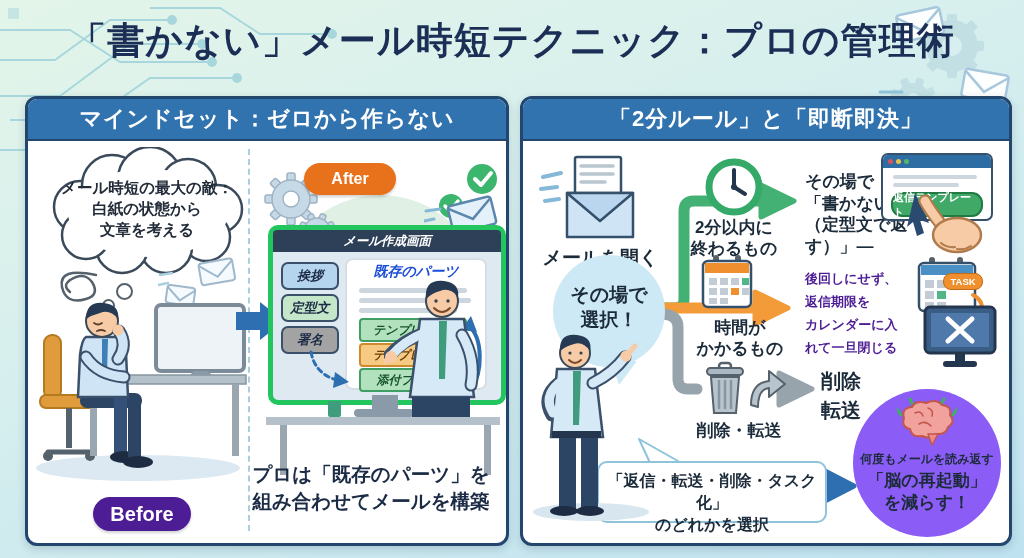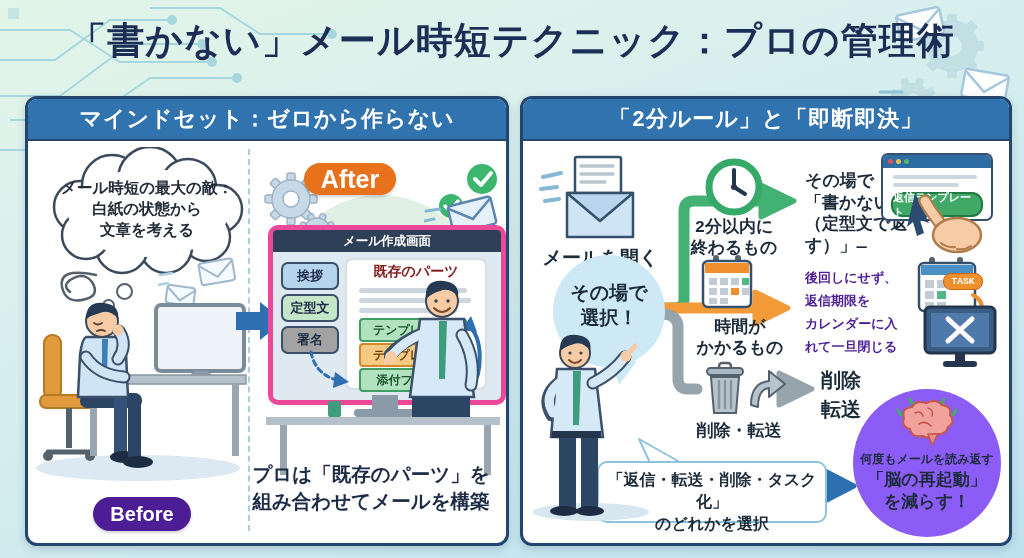--- a/index.html
+++ b/index.html
@@ -198,48 +198,48 @@
           <rect x="53" y="48" width="6" height="8" rx="2" transform="rotate(157 56 66)"></rect>
           <rect x="53" y="48" width="6" height="8" rx="2" transform="rotate(202 56 66)"></rect>
           <rect x="53" y="48" width="6" height="8" rx="2" transform="rotate(247 56 66)"></rect>
           <rect x="53" y="48" width="6" height="8" rx="2" transform="rotate(292 56 66)"></rect>
           <rect x="53" y="48" width="6" height="8" rx="2" transform="rotate(337 56 66)"></rect>
           <circle cx="56" cy="66" r="13"></circle>
             <circle cx="56" cy="66" r="5" fill="#ffffff"></circle>
         </g>
       </svg>
 
-      <div class="abs pill" style="left:276px;top:22px;width:92px;height:32px;background:#e8721c;font-size:25px;">After</div>
+      <div class="abs pill" style="left:276px;top:22px;width:92px;height:32px;background:#e8721c;font-size:16px;">After</div>
 
       <svg class="abs" style="left:404px;top:18px;" width="68" height="64" viewBox="0 0 68 64">
         <circle cx="50" cy="20" r="15" fill="#3cb56d"></circle>
         <path d="M43,20 l6,6 l10,-12" stroke="#fff" stroke-width="4" fill="none" stroke-linecap="round" stroke-linejoin="round"></path>
         <circle cx="19" cy="47" r="12" fill="#3cb56d"></circle>
         <path d="M13,47 l5,5 l8,-10" stroke="#fff" stroke-width="3.5" fill="none" stroke-linecap="round" stroke-linejoin="round"></path>
       </svg>
 
       <svg class="abs" style="left:396px;top:52px;" width="78" height="80" viewBox="0 0 78 80">
         <g transform="rotate(-14 48 22)">
           <rect x="26" y="8" width="44" height="28" rx="3" fill="#e4f1fb" stroke="#5b87ae" stroke-width="2.5"></rect>
           <path d="M26,10 L48,26 L70,10" fill="none" stroke="#5b87ae" stroke-width="2.5"></path>
         </g>
         <g transform="rotate(8 40 60)">
           <rect x="18" y="46" width="44" height="28" rx="3" fill="#e4f1fb" stroke="#5b87ae" stroke-width="2.5"></rect>
           <path d="M18,48 L40,64 L62,48" fill="none" stroke="#5b87ae" stroke-width="2.5"></path>
         </g>
         <path d="M2,18 L16,16 M0,28 L10,26 M4,56 L14,54" stroke="#86b8d8" stroke-width="3" stroke-linecap="round"></path>
       </svg>
 
-      <div class="abs" style="left:240px;top:84px;width:228px;height:170px;background:#dfe9f2;border:5px solid #ec4899;border-radius:10px;">
+      <div class="abs" style="left:240px;top:84px;width:228px;height:170px;background:#dfe9f2;border:5px solid #22c55e;border-radius:10px;font-style:italic;">
         <div style="position:absolute;left:0;top:0;right:0;height:22px;background:#2e4058;color:#fff;font-size:12.5px;font-weight:800;display:flex;align-items:center;justify-content:center;border-radius:4px 4px 0 0;">メール作成画面</div>
         <div class="screenbtn" style="left:8px;top:32px;width:54px;height:24px;background:#b5d4ee;border:2px solid #3a4f68;font-size:13px;color:#1c2b45;">挨拶</div>
         <div class="screenbtn" style="left:8px;top:64px;width:54px;height:24px;background:#c4e6c9;border:2px solid #3a4f68;font-size:13px;color:#1c2b45;">定型文</div>
         <div class="screenbtn" style="left:8px;top:96px;width:54px;height:24px;background:#a3a3a3;border:2px solid #3a4f68;font-size:13px;color:#1c2b45;">署名</div>
         <div class="abs" style="left:72px;top:28px;width:138px;height:128px;background:#fff;border:2px solid #d6dee6;border-radius:8px;">
-          <div class="t lines-center" style="margin-top:3px;font-size:14px;color:#7f1d1d;">既存のパーツ</div>
+          <div class="t lines-center" style="margin-top:3px;font-size:14px;color:#1d4ed8;">既存のパーツ</div>
           <div class="gline" style="left:12px;top:28px;width:108px;height:5px;"></div>
           <div class="gline" style="left:12px;top:38px;width:112px;height:5px;"></div>
           <div class="gline" style="left:12px;top:48px;width:98px;height:5px;"></div>
           <div class="screenbtn" style="left:12px;top:58px;width:104px;height:20px;background:#b2e2bd;border:2px solid #3f9e63;border-radius:4px;font-size:12px;color:#14532d;">テンプレート1</div>
           <div class="screenbtn" style="left:12px;top:83px;width:104px;height:20px;background:#f7ca84;border:2px solid #cf8a2d;border-radius:4px;font-size:12px;color:#6b3d09;">テンプレート2</div>
           <div class="screenbtn" style="left:12px;top:108px;width:104px;height:20px;background:#b2e2bd;border:2px solid #3f9e63;border-radius:4px;font-size:12px;color:#14532d;">添付ファイル</div>
           <svg class="abs" style="left:110px;top:52px;" width="28" height="80" viewBox="0 0 28 80">
             <path d="M14,76 C26,62 26,26 12,14" fill="none" stroke="#2d6fb0" stroke-width="4" stroke-linecap="round"></path>
             <polygon points="4,18 14,4 20,20" fill="#2d6fb0"></polygon>
           </svg>
@@ -274,21 +274,21 @@
       <div class="abs" style="left:456px;top:284px;width:7px;height:50px;background:#9aa7b0;"></div>
       <div class="abs" style="left:300px;top:260px;width:13px;height:16px;background:#3f9d7d;border-radius:2px;"></div>
 
       <div class="abs t lines-center" style="left:218px;top:320px;width:250px;font-size:19.5px;line-height:27px;color:#1c2b45;">
         <div>プロは「既存のパーツ」を</div>
         <div>組み合わせてメールを構築</div>
       </div>
     </div>
   </section>
 
-  <section class="panel" style="left:520px;width:486px;font-family:Liberation Mono, monospace;">
+  <section class="panel" style="left:520px;width:486px;">
     <div class="panel-header">「2分ルール」と「即断即決」</div>
     <div class="panel-body">
 
       <svg class="abs" style="left:0;top:0;" width="480" height="398" viewBox="0 0 480 398">
         <path d="M139,167 L152,167 Q161,167 161,158 L161,70 Q161,60 171,60 L236,60" stroke="#43b173" stroke-width="11" fill="none" stroke-linecap="round"></path>
         <polygon points="238,44 271,60 238,76" fill="#43b173" stroke="#43b173" stroke-width="5" stroke-linejoin="round"></polygon>
         <path d="M139,167 L228,167" stroke="#f29b38" stroke-width="11" fill="none" stroke-linecap="round"></path>
         <polygon points="232,151 265,167 232,183" fill="#f29b38" stroke="#f29b38" stroke-width="5" stroke-linejoin="round"></polygon>
         <path d="M136,172 L146,174 Q155,177 155,186 L155,238 Q155,248 165,248 L174,248" stroke="#98a4ac" stroke-width="11" fill="none" stroke-linecap="round"></path>
         <polygon points="256,232 289,248 256,264" fill="#98a4ac" stroke="#98a4ac" stroke-width="5" stroke-linejoin="round"></polygon>

